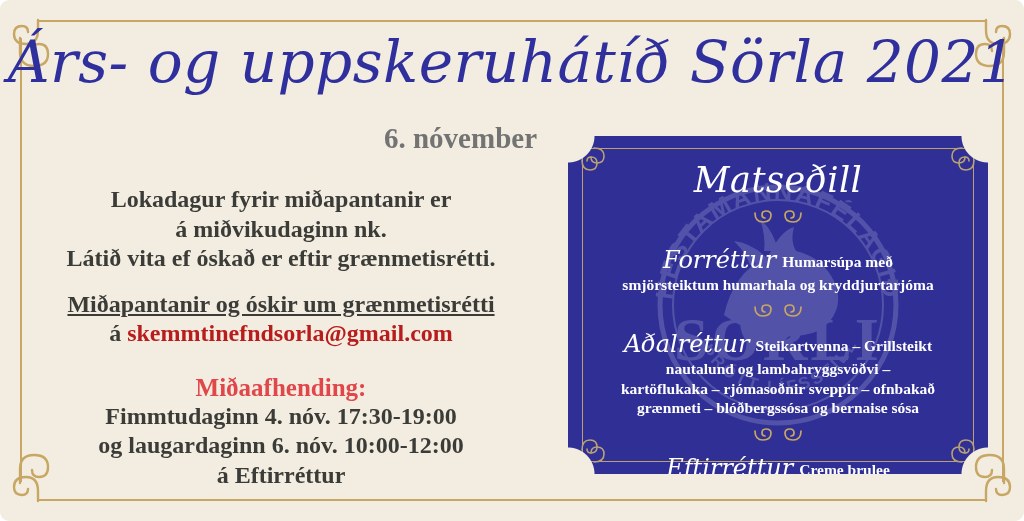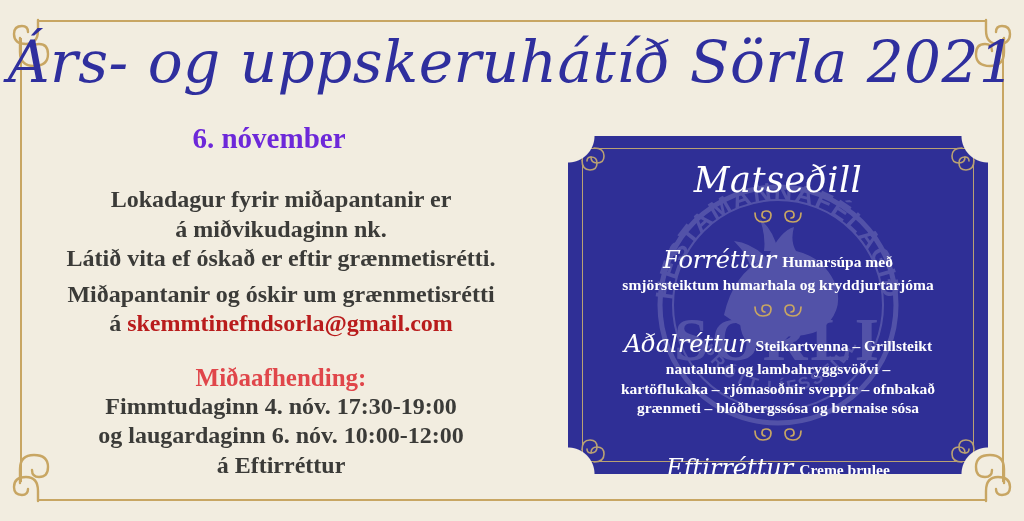--- a/index.html
+++ b/index.html
@@ -1,47 +1,48 @@
 <!DOCTYPE html>
 <html><head>
 <meta charset="utf-8">
 <style>
   html,body{margin:0;padding:0;background:#ffffff;}
   body{font-family:"Liberation Serif",serif;}
   #poster{
     position:relative;width:1024px;height:521px;overflow:hidden;
     background:#f2ede0;
+    border-radius:9px;
   }
   
   .frame-line{position:absolute;background:#c8a663;}
   .frame-top{left:38px;top:20px;width:948px;height:2px;}
   .frame-bottom{left:38px;top:499px;width:948px;height:2px;}
   .frame-left{left:20px;top:38px;width:2px;height:444px;}
   .frame-right{left:1002px;top:38px;width:2px;height:444px;}
   .corner{position:absolute;width:120px;height:120px;pointer-events:none;}
   .c-tl{left:0;top:0;}
   .c-tr{right:0;top:0;transform:scaleX(-1);}
   .c-bl{left:0;bottom:0;transform:scaleY(-1);}
   .c-br{right:0;bottom:0;transform:scale(-1,-1);}
 
   
   .title{
     position:absolute;left:0;top:28px;width:1024px;text-align:center;
     font-family:"DejaVu Serif",serif;font-style:italic;font-weight:400;
     font-size:58px;letter-spacing:.5px;color:#2f2f9e;white-space:nowrap;
   }
   .subtitle{
-    position:absolute;left:29px;top:122px;width:480px;text-align:center;
-    font-family:"Liberation Serif",serif;font-weight:700;font-size:29px;color:#6d28d9;
+    position:absolute;left:57px;top:122px;width:480px;text-align:right;
+    font-family:"Liberation Serif",serif;font-weight:700;font-size:29px;color:#737373;
   }
 
   
   .left-col{position:absolute;left:26px;top:185px;width:510px;text-align:center;color:#3b3b38;}
   .para{font-family:"Liberation Serif",serif;font-weight:700;font-size:24px;line-height:1.23;}
-  .para.gap{margin-top:6px;}
+  .para.gap{margin-top:16px;text-decoration:underline;}
   .email{color:#b91c1c;}
   .hl-head{color:#e0464a;font-weight:700;font-size:25px;margin-top:25px;}
   .times{font-family:Liberation Serif, serif;font-weight:700;font-size:24px;line-height:1.24;}
 
   
   .menu-panel{
     position:absolute;left:568px;top:136px;width:420px;height:338px;
     background:#2f2f96;overflow:hidden;
     -webkit-mask-image:
        radial-gradient(circle 26px at 0 0, transparent 0 26px, #000 27px),

